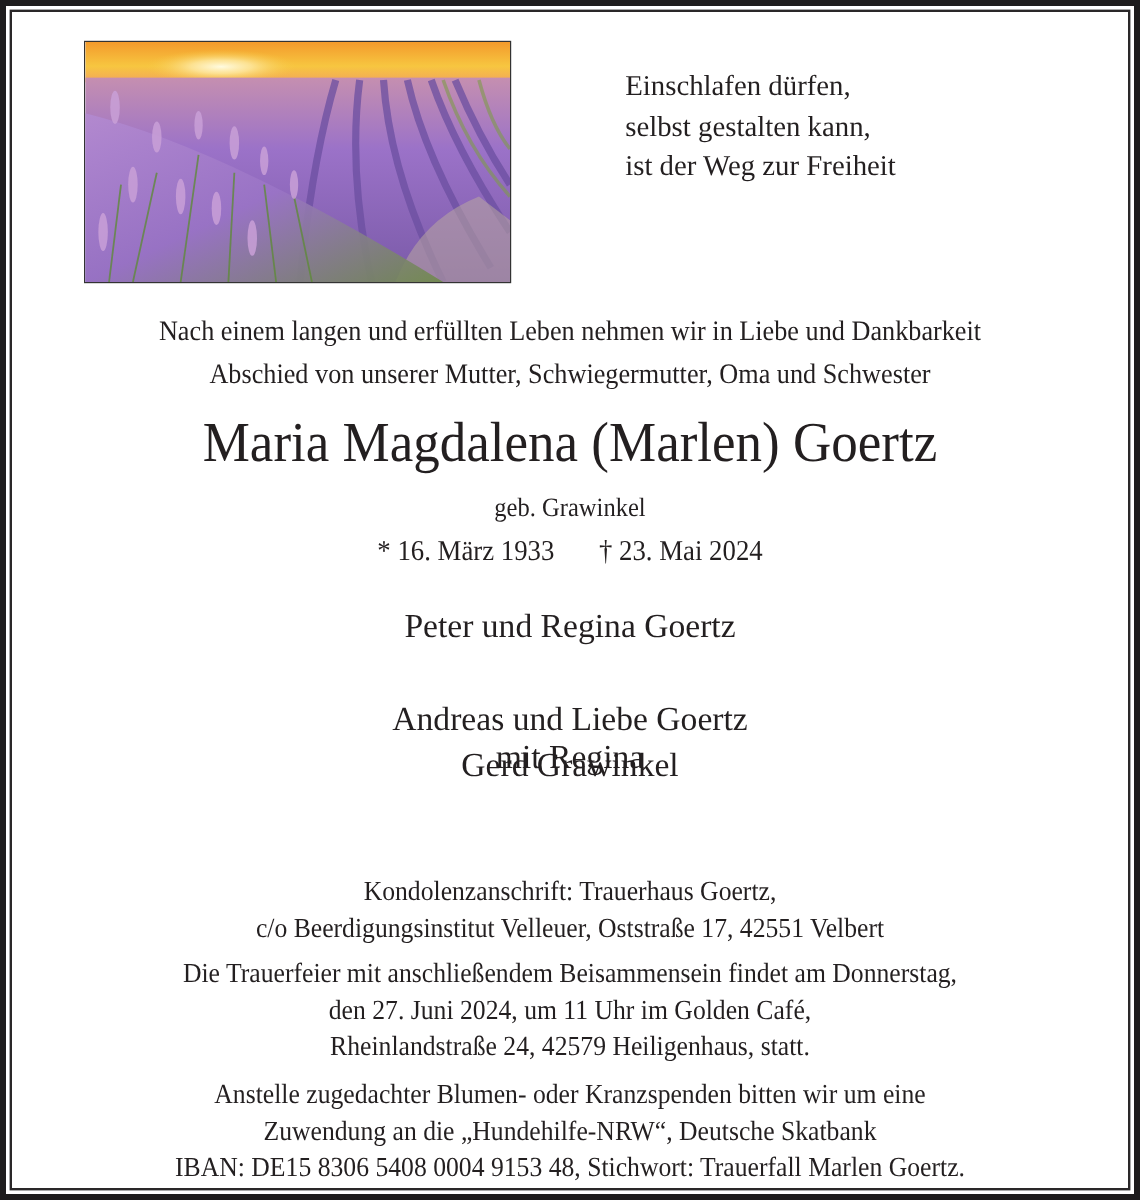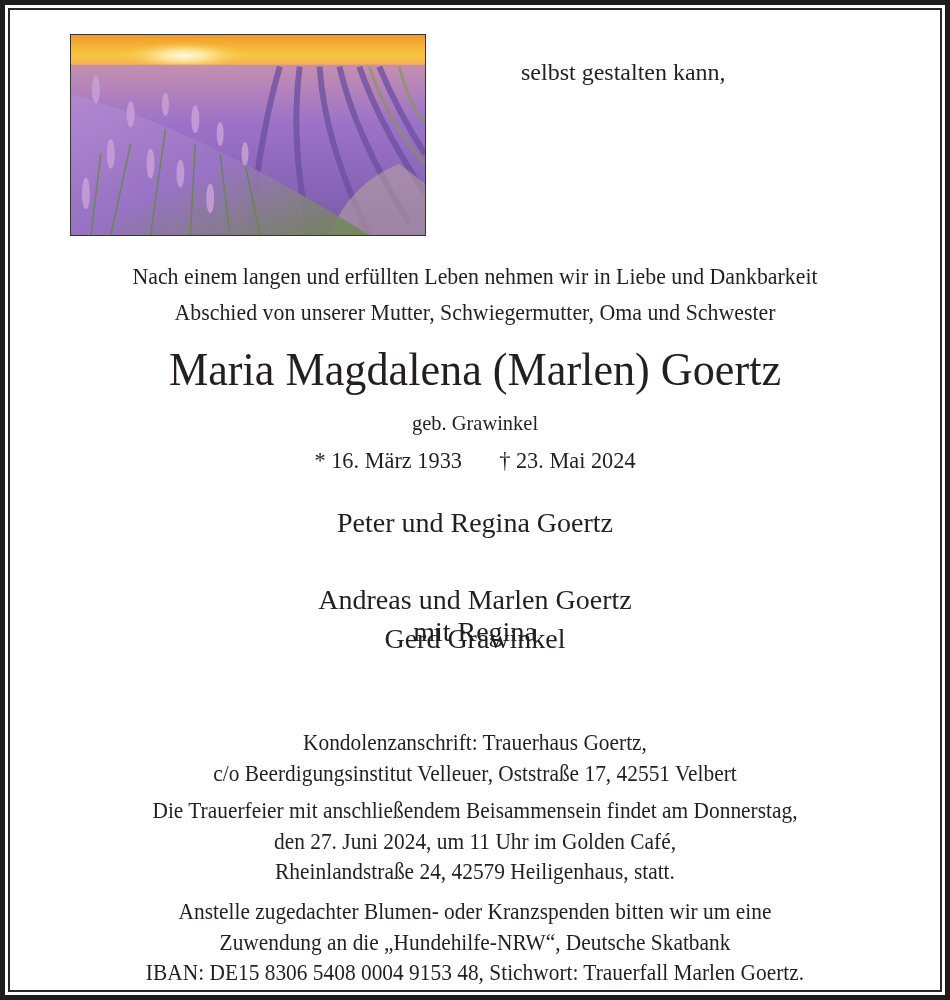--- a/index.html
+++ b/index.html
@@ -103,42 +103,44 @@
       <ellipse cx="80" cy="130" rx="4" ry="15"></ellipse>
       <ellipse cx="110" cy="140" rx="4" ry="14"></ellipse>
       <ellipse cx="175" cy="120" rx="3.5" ry="12"></ellipse>
       <ellipse cx="15" cy="160" rx="4" ry="16"></ellipse>
       <ellipse cx="140" cy="165" rx="4" ry="15"></ellipse>
     </g>
   </svg>
 </div>
 
 <div class="poem serif">
+  <div>Einschlafen dürfen,</div>
   <div>selbst gestalten kann,</div>
+  <div>ist der Weg zur Freiheit</div>
 </div>
 
 <div class="center serif intro">
   <div>Nach einem langen und erfüllten Leben nehmen wir in Liebe und Dankbarkeit</div>
   <div>Abschied von unserer Mutter, Schwiegermutter, Oma und Schwester</div>
 </div>
 
 <div class="center serif name">Maria Magdalena (Marlen) Goertz</div>
 
 <div class="center serif maiden">geb. Grawinkel</div>
 
 <div class="center serif dates">
   <span>* 16. März 1933</span><span class="gap"></span><span>† 23. Mai 2024</span>
 </div>
 
 <div class="center serif fam fam1">
   <div>Peter und Regina Goertz</div>
 </div>
 
 <div class="center serif fam fam2">
-  <div>Andreas und Marlen Goertz</div>
+  <div>Andreas und Liebe Goertz</div>
   <div>mit Regina</div>
 </div>
 
 <div class="center serif fam fam3">
   <div>Gerd Grawinkel</div>
 </div>
 
 <div class="center serif info condo">
   <div>Kondolenzanschrift: Trauerhaus Goertz,</div>
   <div>c/o Beerdigungsinstitut Velleuer, Oststraße 17, 42551 Velbert</div>

